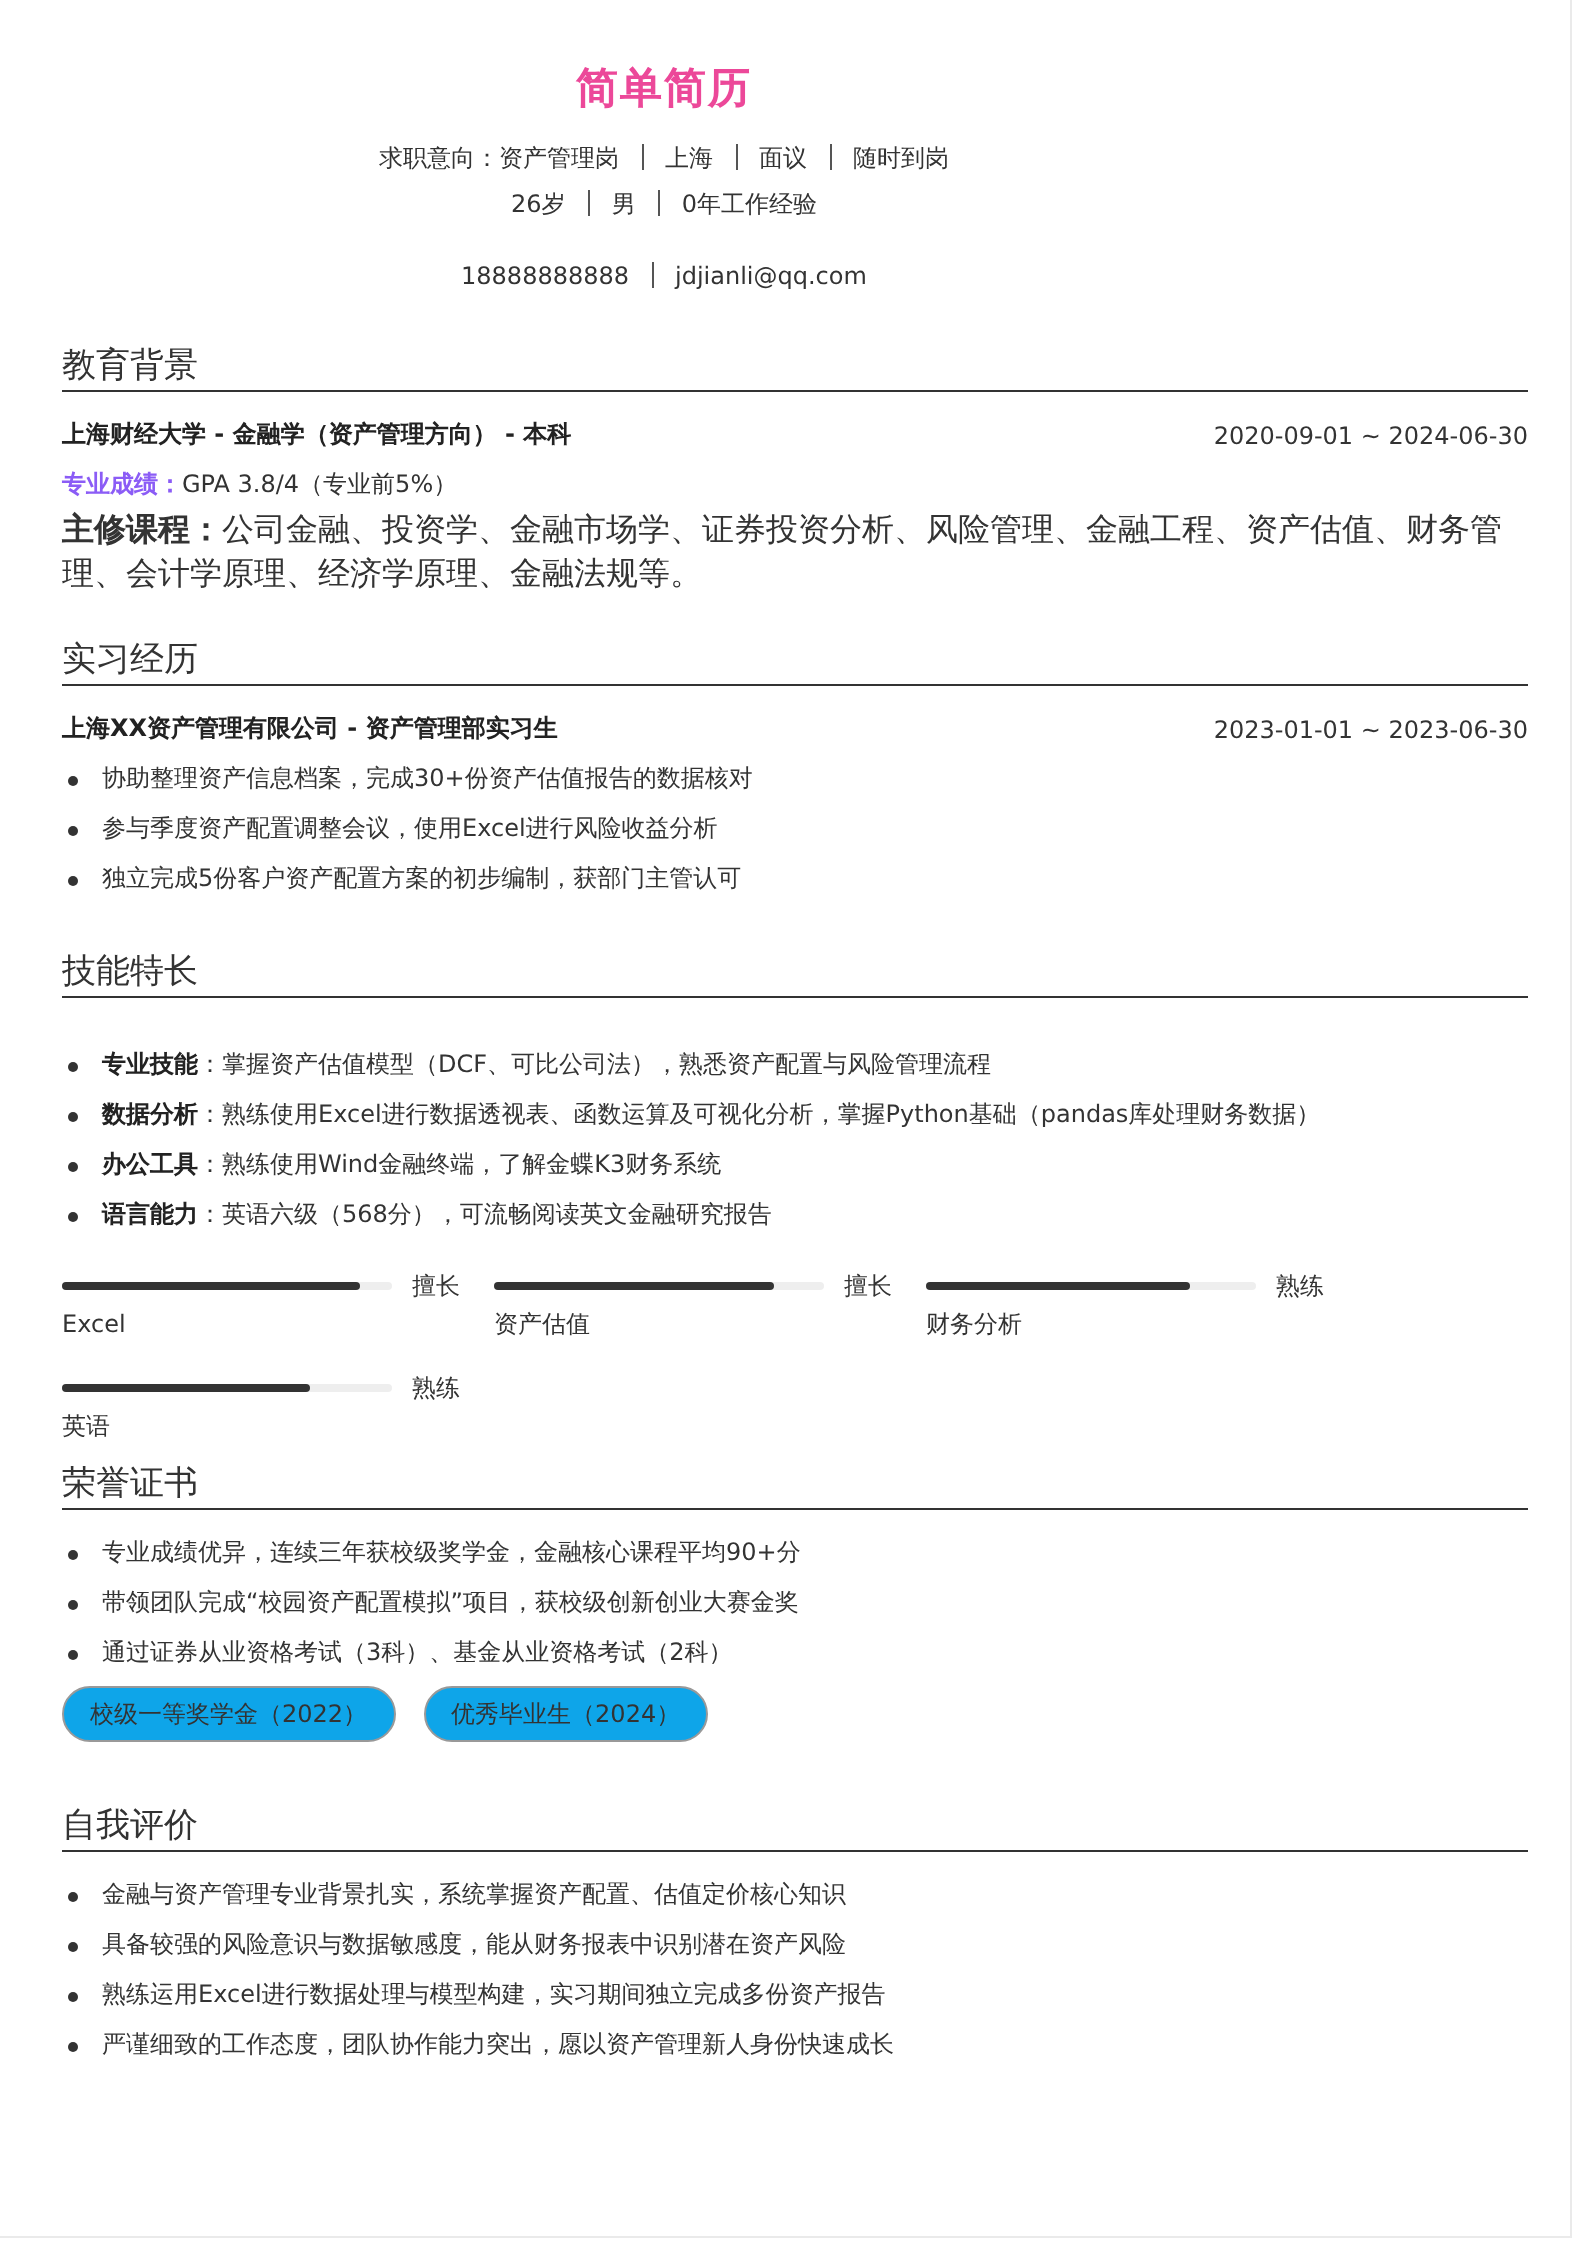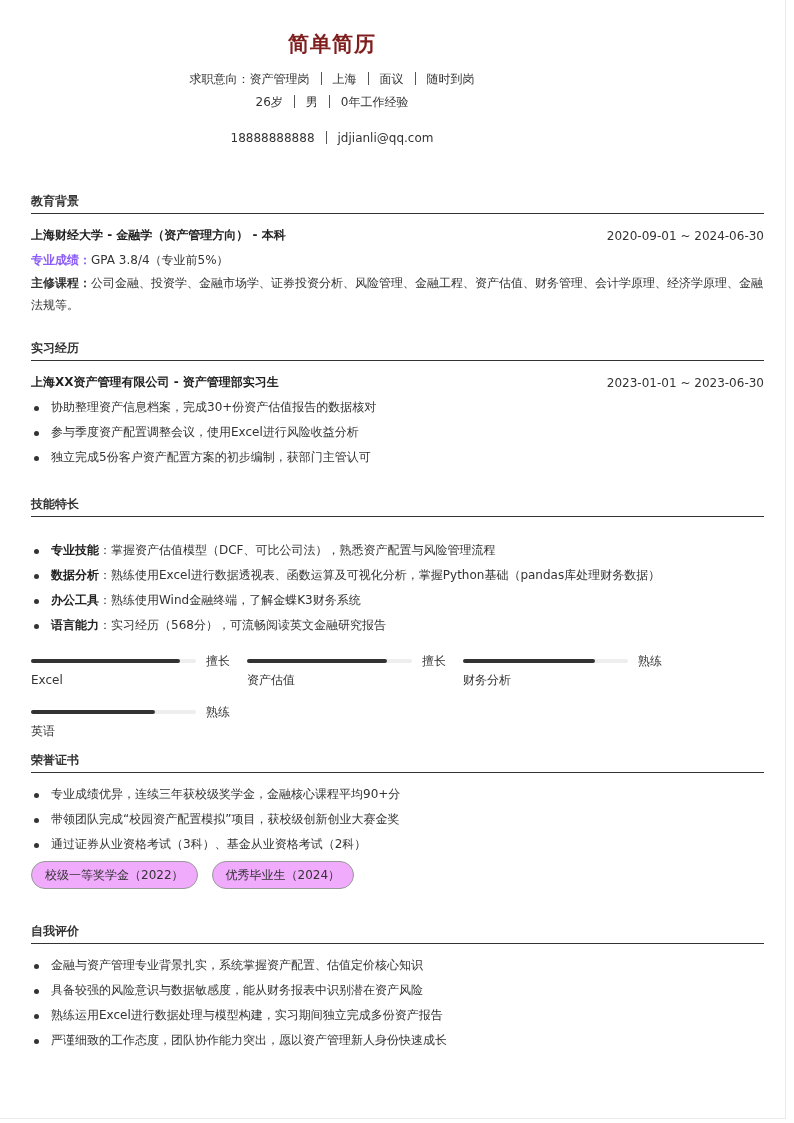--- a/index.html
+++ b/index.html
@@ -1,46 +1,46 @@
 <!DOCTYPE html>
 <html><head>
 <meta charset="utf-8">
 <style>
   html, body { margin:0; padding:0; background:#ffffff; }
   body { width:794px; height:1123px; position:relative; overflow:hidden;
          font-family:"DejaVu Sans", "Liberation Sans", sans-serif; color:#333; font-size:12px; }
   .page { position:absolute; left:0; top:0; width:786px; height:1119px;
           border-right:1px solid #eaeaea; border-bottom:1px solid #eaeaea; box-sizing:border-box; }
   .title { position:absolute; left:0; width:664px; top:30px; text-align:center;
-           font-size:21px; font-weight:bold; color:#7f1d1d; letter-spacing:1px; }
+           font-size:21px; font-weight:bold; color:#ec4899; letter-spacing:1px; }
   .info-line { position:absolute; left:0; width:664px; text-align:center; font-size:12px; color:#333; }
   .sep { display:inline-block; width:1px; height:13px; background:#555; margin:0 11px; vertical-align:-2px; }
   .section { position:absolute; left:31px; width:733px; }
-  .sec-title { font-size:12px; font-weight:bold; color:#333; height:22px; line-height:22px;
-               border-bottom:1.5px solid #333; padding-bottom:1px;margin-top:18px; }
+  .sec-title { font-size:17px; font-weight:normal; color:#333; height:22px; line-height:22px;
+               border-bottom:1.5px solid #333; padding-bottom:1px; }
   .row { display:flex; justify-content:space-between; align-items:center; height:25px; font-size:12px; }
   .row .strong { font-weight:bold; color:#222; }
   .row .date { color:#333; }
   .line { font-size:12px; line-height:24px; }
   .line b { color:#8b5cf6; }
-  .para { font-size:12px; line-height:22px; }
+  .para { font-size:16px; line-height:22px; }
   ul { margin:0; padding:0; list-style:none; }
   li { position:relative; padding-left:20px; font-size:12px; height:25px; line-height:25px; }
   li::before { content:""; position:absolute; left:3px; top:11px; width:5px; height:5px; border-radius:50%; background:#333; }
   li b { color:#222; }
   .skills { display:flex; flex-wrap:wrap; }
   .skill { width:216px; height:51px; }
   .skill .bar-row { display:flex; align-items:center; height:20px; }
   .bar { width:165px; height:4px; background:#eeeeee; border-radius:2px; position:relative; }
   .bar .fill { position:absolute; left:0; top:0; height:4px; background:#333; border-radius:2px; }
   .skill .lvl { margin-left:10px; font-size:12px; }
   .skill .name { font-size:12px; height:18px; line-height:18px; }
   .tags { display:flex; gap:14px; margin-top:4px; }
   .tag { border:1px solid #999; border-radius:14px; height:26px; line-height:26px; padding:0 13px;
-         font-size:12px; background:#f0abfc; color:#333; }
+         font-size:12px; background:#0ea5e9; color:#333; }
 </style>
 </head>
 <body>
 
 <div class="page">
 
   <div class="title">简单简历</div>
 
   <div class="info-line" style="top:71px;">
     <span>求职意向：资产管理岗</span><span class="sep"></span><span>上海</span><span class="sep"></span><span>面议</span><span class="sep"></span><span>随时到岗</span>
@@ -78,21 +78,21 @@
       <li>独立完成5份客户资产配置方案的初步编制，获部门主管认可</li>
     </ul>
   </div>
 
   <div class="section" style="top:475px;">
     <div class="sec-title">技能特长</div>
     <ul style="margin-top:21px;">
       <li><b>专业技能</b><span>：掌握资产估值模型（DCF、可比公司法），熟悉资产配置与风险管理流程</span></li>
       <li><b>数据分析</b><span>：熟练使用Excel进行数据透视表、函数运算及可视化分析，掌握Python基础（pandas库处理财务数据）</span></li>
       <li><b>办公工具</b><span>：熟练使用Wind金融终端，了解金蝶K3财务系统</span></li>
-      <li><b>语言能力</b><span>：实习经历（568分），可流畅阅读英文金融研究报告</span></li>
+      <li><b>语言能力</b><span>：英语六级（568分），可流畅阅读英文金融研究报告</span></li>
     </ul>
     <div class="skills" style="margin-top:13px;">
       <div class="skill">
         <div class="bar-row">
             <div class="bar">
               <div class="fill" style="width:90%"></div>
             </div>
             <span class="lvl">擅长</span>
           </div>
         <div class="name">Excel</div>

